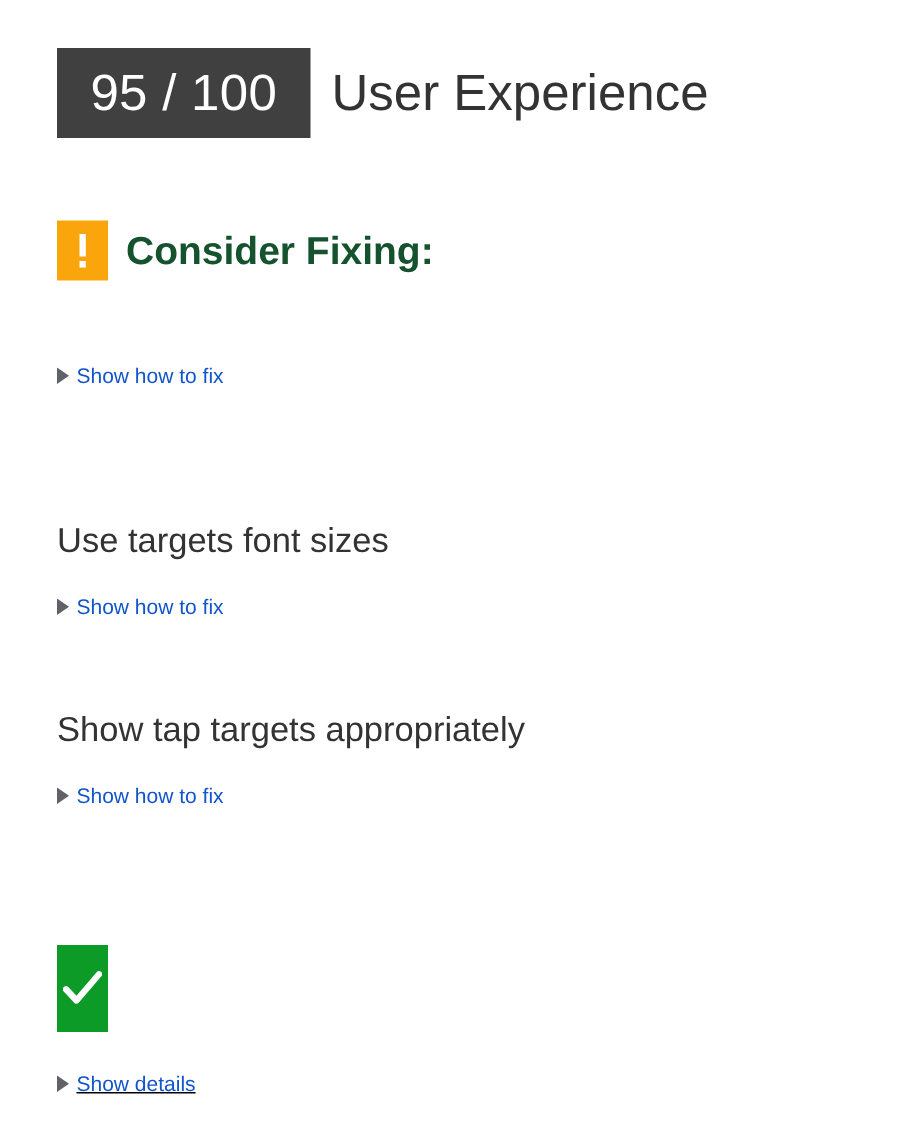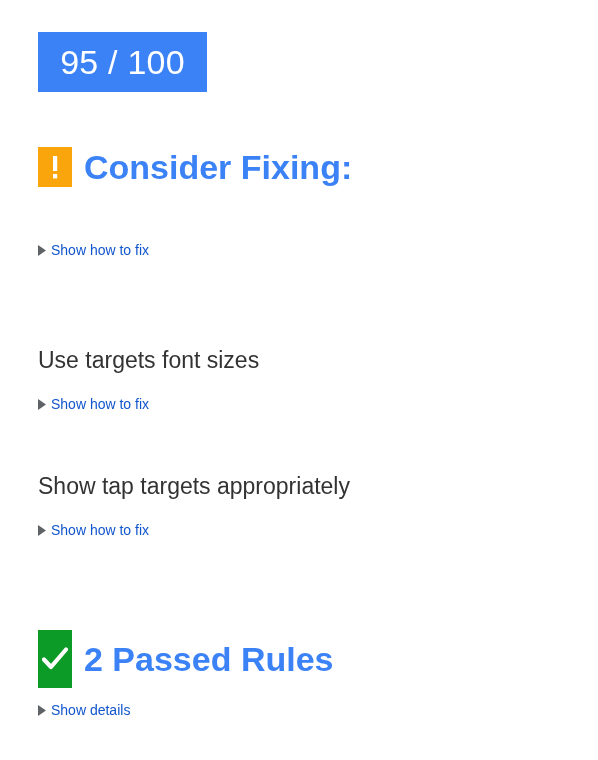--- a/index.html
+++ b/index.html
@@ -32,21 +32,21 @@
     top: 32px;
     display: flex;
     align-items: center;
   }
   .score-badge {
     display: flex;
     align-items: center;
     justify-content: center;
     width: 169px;
     height: 60px;
-    background: #3b82f6;
+    background: #404040;
     box-sizing: border-box;
   }
   .score-badge-text {
     color: #ffffff;
     font-size: 34px;
     font-weight: 400;
     line-height: 1;
     letter-spacing: 0.2px;
     white-space: nowrap;
   }
@@ -87,22 +87,22 @@
     background: #f9a50b;
   }
   .icon-square.pass {
     background: #0d9b27;
     height: 58px;
   }
   .icon-square svg { display: block; }
 
   .section-heading-label {
     margin-left: 12px;
-    color: #3b82f6;
-    font-size: 34px;
+    color: #14532d;
+    font-size: 26px;
     font-weight: 700;
     line-height: 1;
     white-space: nowrap;
   }
 
   
   .rule {
     position: absolute;
     left: 38px;
     width: 540px;
@@ -114,21 +114,21 @@
     line-height: 28px;
     white-space: nowrap;
   }
   .disclosure {
     display: flex;
     align-items: center;
     margin-top: 23px;
     cursor: pointer;
     width: max-content;
   }
-  .disclosure.details-only { margin-top: 0; }
+  .disclosure.details-only { margin-top: 12px; text-decoration: underline; }
   .tri {
     width: 8px;
     height: 12px;
     flex: none;
     margin-right: 5px;
     display: flex;
     align-items: center;
   }
   .tri svg { display: block; }
   .disclosure-label {
@@ -151,20 +151,21 @@
 </style>
 </head>
 <body>
 
 <div class="page">
 
   <div class="score-header">
     <div class="score-badge">
       <span class="score-badge-text">95 / 100</span>
     </div>
+    <span class="score-title">User Experience</span>
   </div>
 
   <div class="section-heading consider">
     <span class="icon-square warn">
       <svg width="10" height="26" viewBox="0 0 10 26" aria-hidden="true">
         <rect x="3" y="2" width="4.2" height="15" fill="#ffffff"></rect>
         <rect x="3" y="20" width="4.2" height="4.4" fill="#ffffff"></rect>
       </svg>
     </span>
     <span class="section-heading-label">Consider Fixing:</span>
@@ -204,21 +205,20 @@
       <span class="disclosure-label">Show how to fix</span>
     </div>
   </div>
 
   <div class="section-heading passed">
     <span class="icon-square pass">
       <svg width="26" height="24" viewBox="0 0 26 24" aria-hidden="true">
         <path d="M2 12.5 L9 20 L24 2.5" stroke="#ffffff" stroke-width="4.2" fill="none" stroke-linecap="round" stroke-linejoin="round"></path>
       </svg>
     </span>
-    <span class="section-heading-label">2 Passed Rules</span>
   </div>
 
   <div class="passed-disclosure">
     <div class="disclosure details-only">
       <span class="tri">
         <svg width="8" height="11" viewBox="0 0 8 11" aria-hidden="true">
           <polygon points="0,0 8,5.5 0,11" fill="#5f6368"></polygon>
         </svg>
       </span>
       <span class="disclosure-label">Show details</span>

